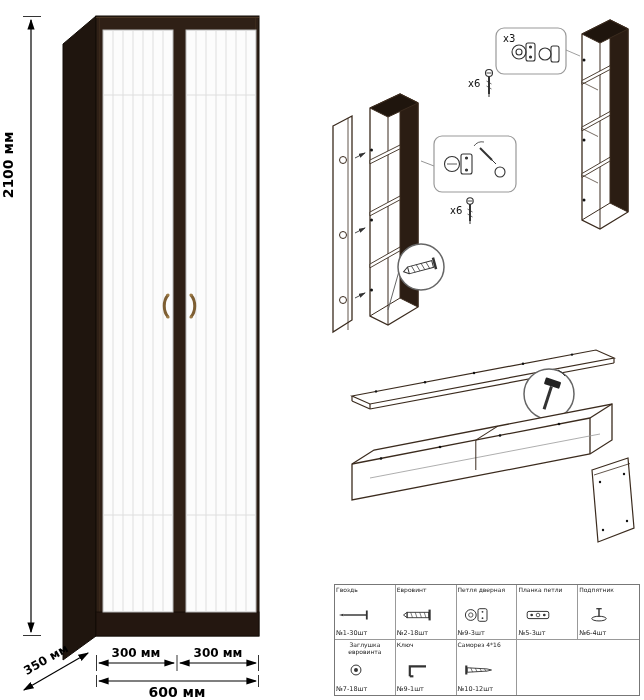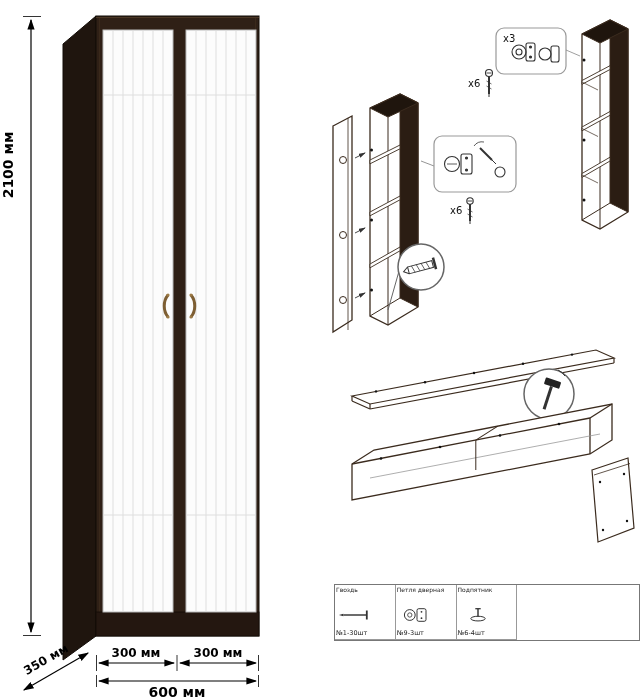--- a/index.html
+++ b/index.html
@@ -273,43 +273,94 @@
   <div class="cell">
     <div class="pname">Гвоздь</div>
     <svg class="picon" viewBox="0 0 40 20">
       <line x1="6" y1="10" x2="32" y2="10" stroke="#333" stroke-width="1.6"></line>
       <line x1="32" y1="5" x2="32" y2="15" stroke="#333" stroke-width="2"></line>
       <polygon points="6,8.6 1,10 6,11.4" fill="#333"></polygon>
     </svg>
     <div class="pqty">№1-30шт</div>
   </div>
 
+  <div class="cell">
+    <div class="pname">Евровинт</div>
+    <svg class="picon" viewBox="0 0 40 20">
+      <line x1="34" y1="4" x2="34" y2="16" stroke="#333" stroke-width="2.4"></line>
+      <rect x="9" y="7" width="24" height="6" fill="none" stroke="#333" stroke-width="1"></rect>
+      <line x1="13" y1="7" x2="15" y2="13" stroke="#333" stroke-width="0.7"></line>
+      <line x1="18" y1="7" x2="20" y2="13" stroke="#333" stroke-width="0.7"></line>
+      <line x1="23" y1="7" x2="25" y2="13" stroke="#333" stroke-width="0.7"></line>
+      <line x1="28" y1="7" x2="30" y2="13" stroke="#333" stroke-width="0.7"></line>
+      <polygon points="9,7 5,10 9,13" fill="none" stroke="#333" stroke-width="1"></polygon>
+    </svg>
+    <div class="pqty">№2-18шт</div>
+  </div>
 
 
   <div class="cell">
     <div class="pname">Петля дверная</div>
     <svg class="picon" viewBox="0 0 40 20">
       <circle cx="12" cy="10" r="6" fill="none" stroke="#333" stroke-width="1.1"></circle>
       <circle cx="12" cy="10" r="2.4" fill="none" stroke="#333" stroke-width="0.9"></circle>
       <rect x="20" y="3" width="10" height="14" rx="2" fill="none" stroke="#333" stroke-width="1.1"></rect>
       <circle cx="25" cy="6.5" r="1" fill="#333"></circle>
       <circle cx="25" cy="13.5" r="1" fill="#333"></circle>
     </svg>
     <div class="pqty">№9-3шт</div>
   </div>
 
+  <div class="cell">
+    <div class="pname">Планка петли</div>
+    <svg class="picon" viewBox="0 0 40 20">
+      <rect x="8" y="6" width="24" height="8" rx="2" fill="none" stroke="#333" stroke-width="1.1"></rect>
+      <circle cx="13" cy="10" r="1.5" fill="#333"></circle>
+      <circle cx="27" cy="10" r="1.5" fill="#333"></circle>
+      <circle cx="20" cy="10" r="2" fill="none" stroke="#333" stroke-width="0.9"></circle>
+    </svg>
+    <div class="pqty">№5-3шт</div>
+  </div>
 
   <div class="cell">
     <div class="pname">Подпятник</div>
     <svg class="picon" viewBox="0 0 40 20">
       <line x1="20" y1="3" x2="20" y2="12" stroke="#333" stroke-width="1.6"></line>
       <line x1="17" y1="3" x2="23" y2="3" stroke="#333" stroke-width="1.4"></line>
       <ellipse cx="20" cy="14" rx="8" ry="2.6" fill="none" stroke="#333" stroke-width="1.1"></ellipse>
     </svg>
     <div class="pqty">№6-4шт</div>
   </div>
 
-
-
-
+  <div class="cell">
+    <div class="pname">Заглушка евровинта</div>
+    <svg class="picon" viewBox="0 0 40 20">
+      <circle cx="20" cy="10" r="5.5" fill="none" stroke="#333" stroke-width="1.1"></circle>
+      <circle cx="20" cy="10" r="2.2" fill="#333"></circle>
+    </svg>
+    <div class="pqty">№7-18шт</div>
+  </div>
+
+
+  <div class="cell">
+    <div class="pname">Ключ</div>
+    <svg class="picon" viewBox="0 0 40 20">
+      <path d="M12,17 L12,6 L30,6" fill="none" stroke="#333" stroke-width="2.4"></path>
+      <line x1="12" y1="17" x2="16" y2="17" stroke="#333" stroke-width="2.4"></line>
+    </svg>
+    <div class="pqty">№9-1шт</div>
+  </div>
+
+  <div class="cell">
+    <div class="pname">Саморез 4*16</div>
+    <svg class="picon" viewBox="0 0 40 20">
+      <line x1="7" y1="5" x2="7" y2="15" stroke="#333" stroke-width="2.4"></line>
+      <path d="M8,7.5 L30,8.8 L35,10 L30,11.2 L8,12.5 Z" fill="none" stroke="#333" stroke-width="1"></path>
+      <line x1="12" y1="7.6" x2="14" y2="12.4" stroke="#333" stroke-width="0.7"></line>
+      <line x1="17" y1="7.9" x2="19" y2="12.1" stroke="#333" stroke-width="0.7"></line>
+      <line x1="22" y1="8.2" x2="24" y2="11.8" stroke="#333" stroke-width="0.7"></line>
+      <line x1="27" y1="8.5" x2="29" y2="11.5" stroke="#333" stroke-width="0.7"></line>
+    </svg>
+    <div class="pqty">№10-12шт</div>
+  </div>
 
 </div>
 </div>
 
 </body></html>

